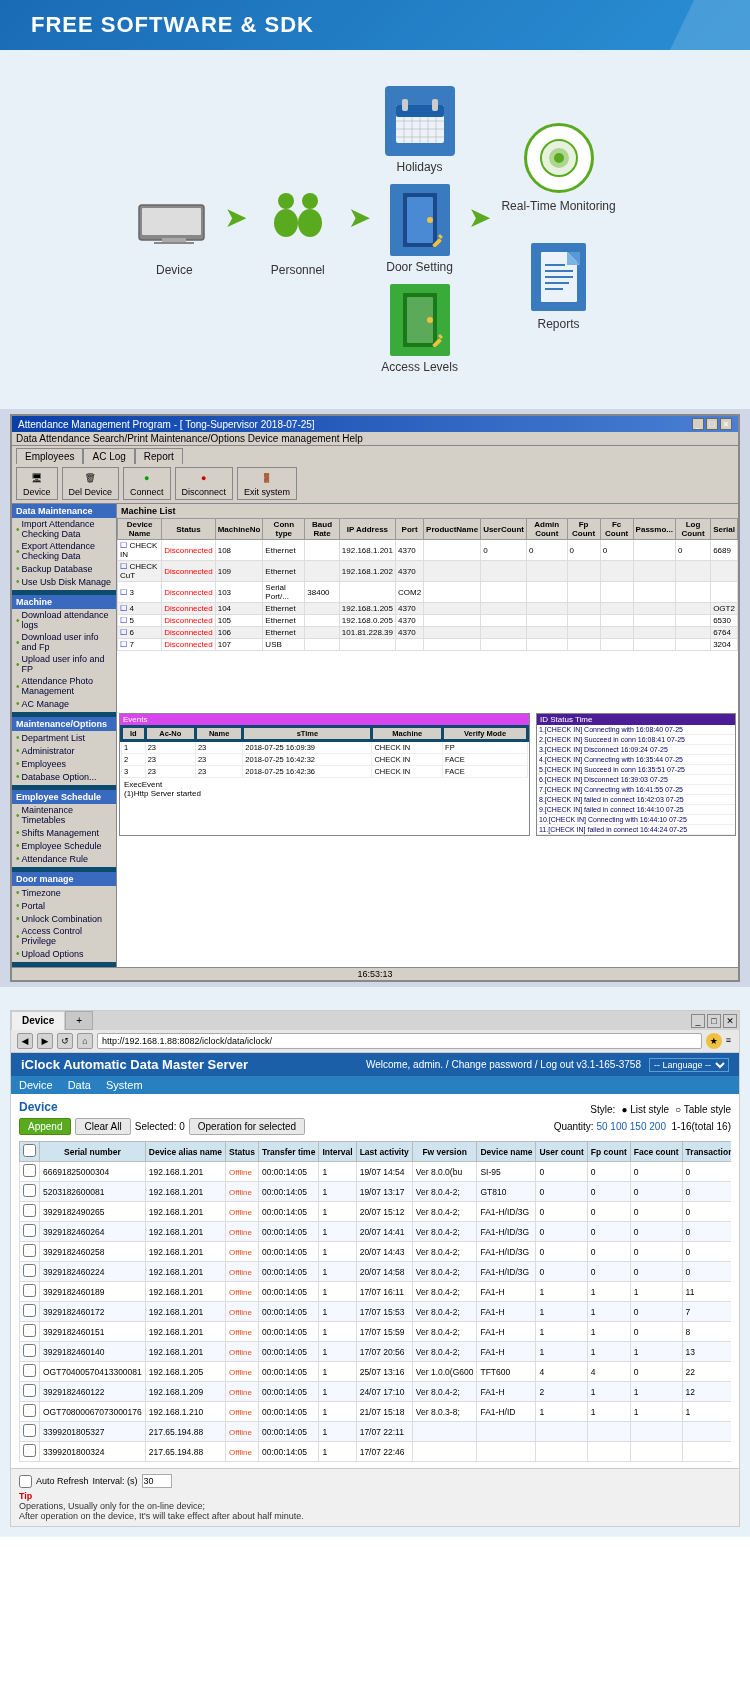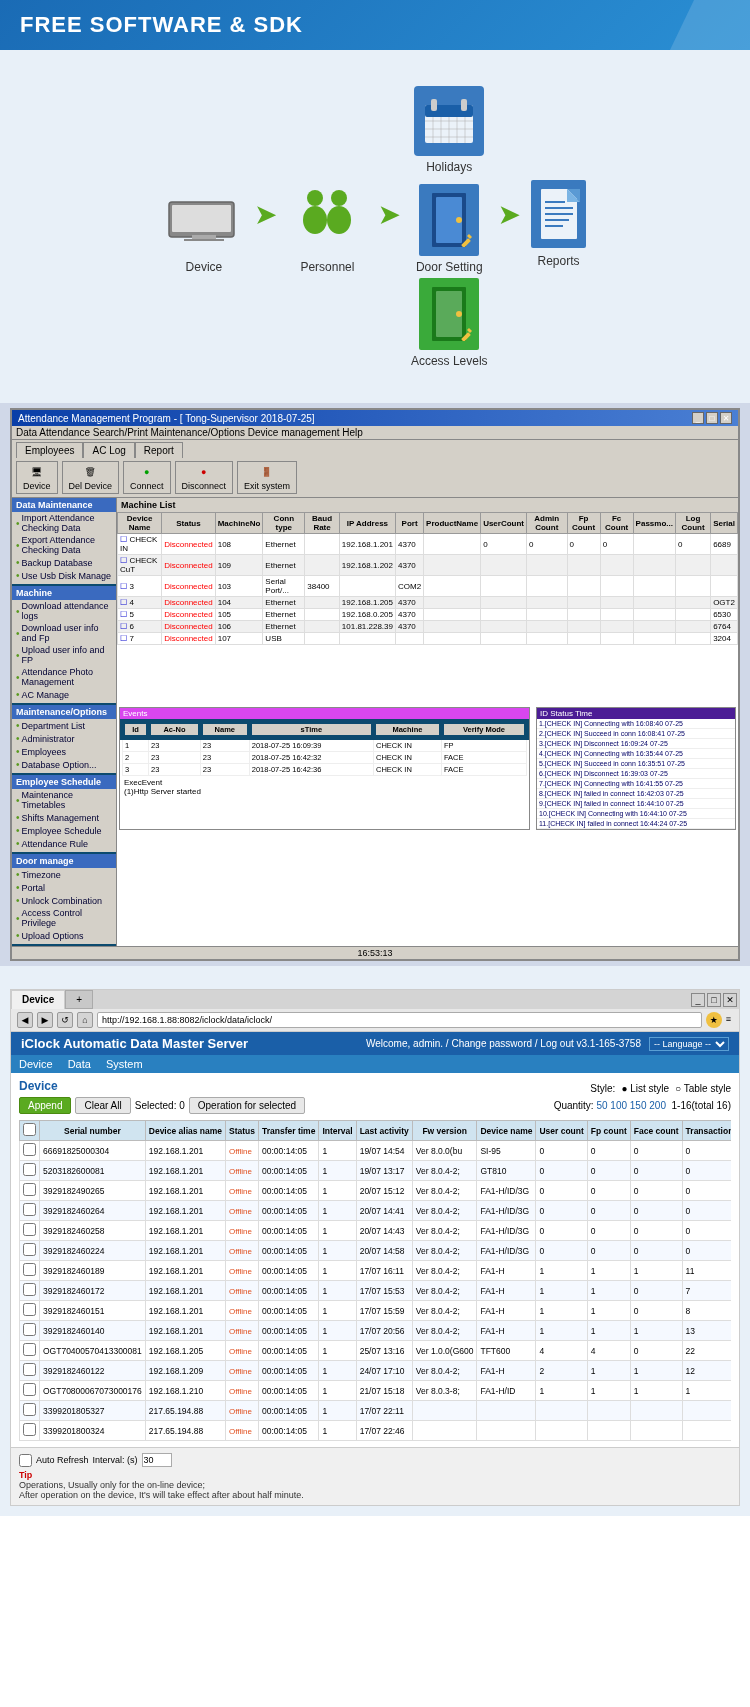--- a/index.html
+++ b/index.html
@@ -1,21 +1,21 @@
 <!DOCTYPE html>
 <html><head>
   <meta charset="utf-8">
   <style>
     * { margin: 0; padding: 0; box-sizing: border-box; }
     body { width: 750px; font-family: Arial, sans-serif; background: #fff; }
 
     
     .header-banner {
       background: linear-gradient(135deg, #1a6bb5 0%, #2a8fd4 100%);
-      padding: 12px 20px;
+      padding: 12px 31px;
       position: relative;
       overflow: hidden;
     }
     .header-banner::after {
       content: '';
       position: absolute;
       right: 0; top: 0;
       width: 80px; height: 100%;
       background: rgba(255,255,255,0.15);
       clip-path: polygon(30% 0%, 100% 0%, 100% 100%, 0% 100%);
@@ -137,21 +137,21 @@
       display: flex;
       background: #d4d0c8;
     }
     .amp-sidebar {
       width: 105px;
       background: #d4d0c8;
       border-right: 1px solid #888;
       font-size: 9px;
     }
     .amp-sidebar-section {
-      border-bottom: 2px solid #0c4a6e;
+      border-bottom: 5px solid #0c4a6e;
       padding-bottom: 2px;
     }
     .amp-sidebar-header {
       background: #3a6abf;
       color: #fff;
       padding: 2px 4px;
       font-size: 9px;
       font-weight: bold;
     }
     .amp-sidebar-item {
@@ -210,21 +210,21 @@
       padding: 1px 3px;
       font-size: 8px;
     }
     .amp-events-table {
       width: 100%;
       border-collapse: collapse;
       font-size: 7.5px;
     }
     .amp-events-table th {
       background: #d4d0c8;
-      border: 5px solid #0c4a6e;
+      border: 3px solid #0c4a6e;
       padding: 1px 2px;
     }
     .amp-events-table td {
       border: 1px solid #eee;
       padding: 1px 2px;
     }
     .amp-log-panel {
       width: 200px;
       border: 1px solid #888;
       margin: 2px;
@@ -472,21 +472,21 @@
           <div style="position:absolute;bottom:5px;right:5px;">
             <svg width="14" height="14" viewBox="0 0 14 14">
               <rect x="1" y="8" width="10" height="4" rx="1" fill="#f0c040" transform="rotate(-45 6 10)"></rect>
               <polygon points="9,1 12,4 10,6 7,3" fill="#f0c040"></polygon>
             </svg>
           </div>
         </div>
         <span class="flow-label">Door Setting</span>
       </div>
 
-      <div class="center-item" style="">
+      <div class="center-item" style="margin-top:6px;">
         <div style="width:60px;height:72px;background:#3aaa3a;border-radius:2px;display:flex;align-items:center;justify-content:center;position:relative;">
           <svg width="42" height="58" viewBox="0 0 42 58">
             <rect x="4" y="2" width="34" height="54" rx="1" fill="#1a7a1a"></rect>
             <rect x="8" y="6" width="26" height="46" rx="1" fill="#5aaa5a"></rect>
             <circle cx="31" cy="29" r="3" fill="#f0c040"></circle>
           </svg>
           <div style="position:absolute;bottom:5px;right:5px;">
             <svg width="14" height="14" viewBox="0 0 14 14">
               <polygon points="9,1 12,4 10,6 7,3" fill="#f0c040"></polygon>
               <rect x="1" y="8" width="10" height="4" rx="1" fill="#f0c040" transform="rotate(-45 6 10)"></rect>
@@ -494,20 +494,31 @@
           </div>
         </div>
         <span class="flow-label">Access Levels</span>
       </div>
     </div>
 
     <div class="arrow-icon">➤</div>
 
     <div style="display:flex;flex-direction:column;gap:30px;align-items:center;">
 
+      <div class="flow-item">
+        <div style="width:70px;height:70px;border-radius:50%;border:3px solid #5aaa20;background:#fff;display:flex;align-items:center;justify-content:center;">
+          <svg width="46" height="46" viewBox="0 0 46 46">
+            <circle cx="23" cy="23" r="18" fill="#5aaa20" opacity="0.15"></circle>
+            <circle cx="23" cy="23" r="18" stroke="#5aaa20" stroke-width="2" fill="none"></circle>
+            <circle cx="23" cy="23" r="10" fill="#5aaa20" opacity="0.4"></circle>
+            <circle cx="23" cy="23" r="5" fill="#5aaa20"></circle>
+          </svg>
+        </div>
+        <span class="flow-label">Real-Time Monitoring</span>
+      </div>
 
       <div class="flow-item">
         <div style="width:55px;height:68px;background:#3a7abf;border-radius:2px;display:flex;align-items:center;justify-content:center;">
           <svg width="42" height="54" viewBox="0 0 42 54">
             <rect x="3" y="2" width="36" height="50" rx="1" fill="#fff" opacity="0.9"></rect>
             <rect x="7" y="14" width="20" height="2" fill="#3a7abf"></rect>
             <rect x="7" y="20" width="28" height="2" fill="#3a7abf"></rect>
             <rect x="7" y="26" width="28" height="2" fill="#3a7abf"></rect>
             <rect x="7" y="32" width="24" height="2" fill="#3a7abf"></rect>
             <rect x="7" y="38" width="18" height="2" fill="#3a7abf"></rect>

